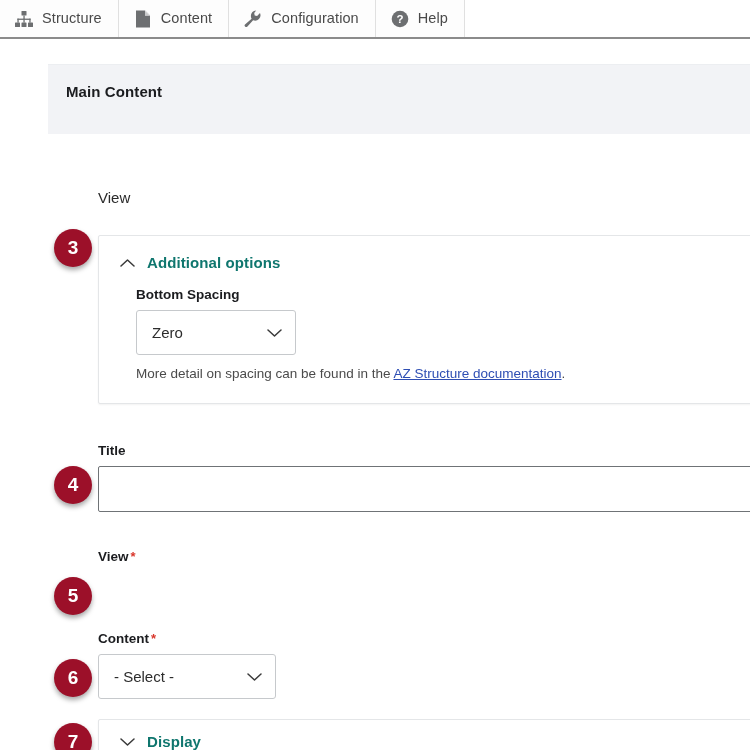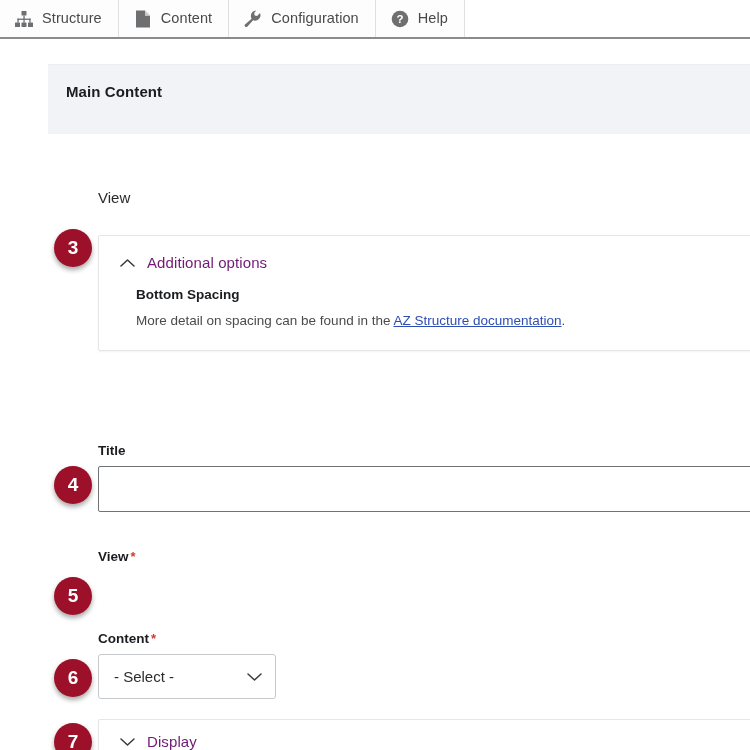--- a/index.html
+++ b/index.html
@@ -91,22 +91,22 @@
     padding: 18px 20px 16px 20px;
     cursor: pointer;
   }
   .card-header .caret {
     width: 16px; height: 16px;
     display: flex; align-items: center; justify-content: center;
     flex: 0 0 16px;
   }
   .card-title {
     font-size: 15px;
-    font-weight: normal;
-    color: #701a75;
+    font-weight: bold;
+    color: #0f766e;
     letter-spacing: .1px;
   }
   .card-body { padding: 0 20px 22px 37px; }
 
   
   .field-label {
     font-size: 13.5px;
     font-weight: bold;
     color: #1b1c1f;
     margin-bottom: 8px;
@@ -249,20 +249,28 @@
     <div class="card-header">
       <span class="caret">
         <svg width="15" height="10" viewBox="0 0 15 10">
           <path d="M1 8 L7.5 2 L14 8" stroke="#3a3a3a" stroke-width="1.5" fill="none" stroke-linecap="round" stroke-linejoin="round"></path>
         </svg>
       </span>
       <span class="card-title">Additional options</span>
     </div>
     <div class="card-body">
       <label class="field-label">Bottom Spacing</label>
+      <div class="select-box" style="width:160px;">
+        <span class="sel-value">Zero</span>
+        <span class="sel-caret">
+          <svg width="15" height="10" viewBox="0 0 15 10">
+            <path d="M1 2 L7.5 8 L14 2" stroke="#3a3a3a" stroke-width="1.5" fill="none" stroke-linecap="round" stroke-linejoin="round"></path>
+          </svg>
+        </span>
+      </div>
       <div class="help-text">
         <span>More detail on spacing can be found in the </span><a href="#">AZ Structure documentation</a><span>.</span>
       </div>
     </div>
   </div>
 
   <div class="badge" style="left:54px; top:427px;">
     <span>4</span>
   </div>
 

